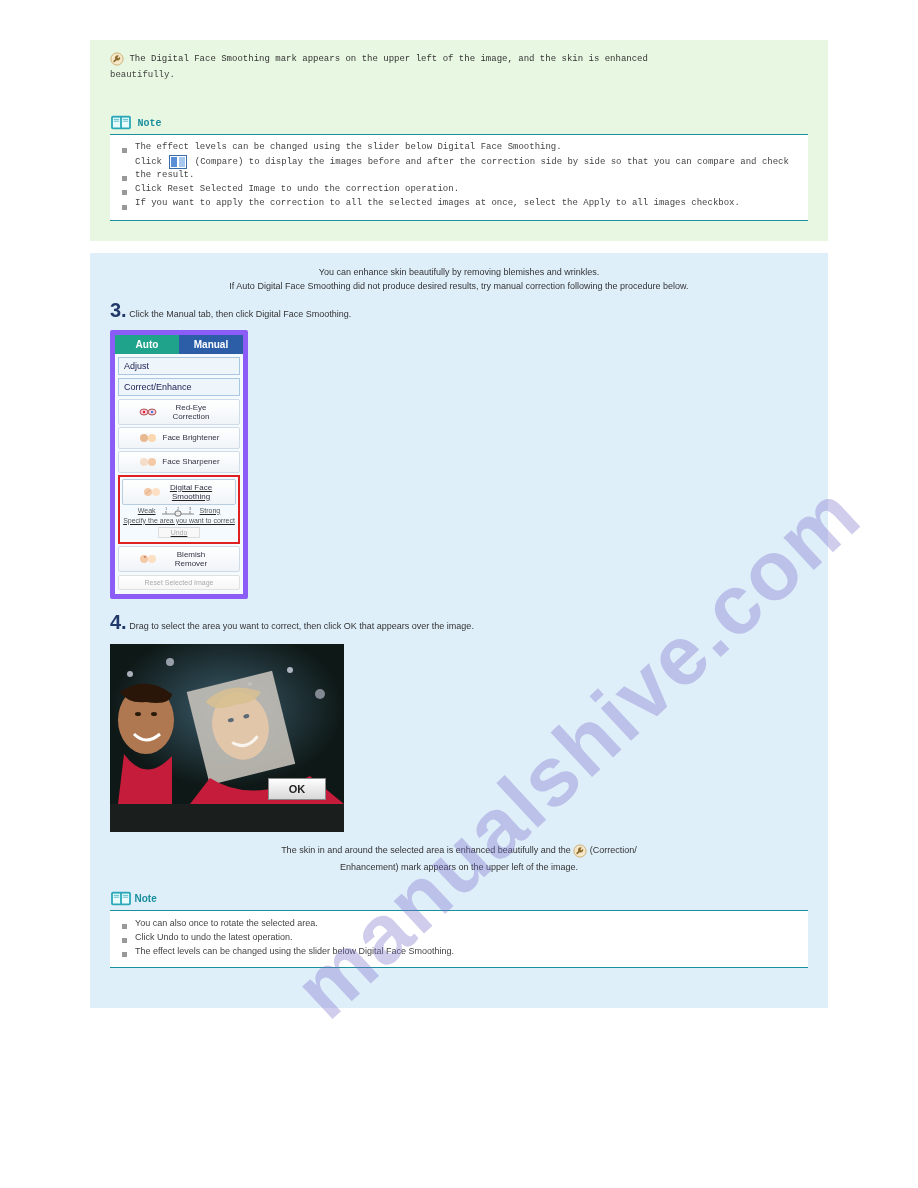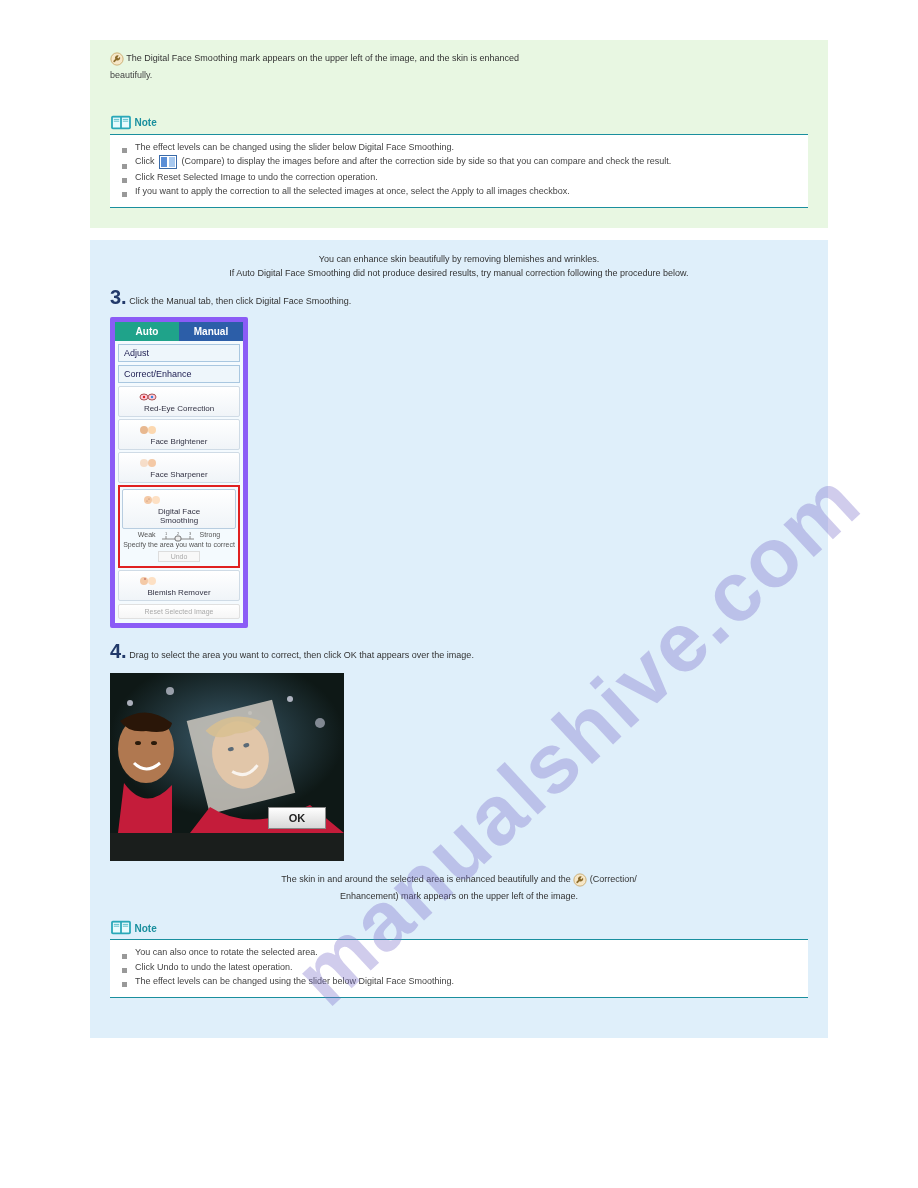--- a/index.html
+++ b/index.html
@@ -1,18 +1,18 @@
 <!DOCTYPE html>
 <html><head>
 <meta charset="utf-8">
 <style>
 * { box-sizing: border-box; margin: 0; padding: 0; }
 body { font-family: Arial, sans-serif; font-size: 9px; color: #222; background: #fff; width: 918px; }
 .page { width: 918px; margin: 0 auto; padding: 0; }
-.section-green { background: #e8f7e2; padding: 12px 20px 20px 20px; margin: 0 90px 12px 90px; }
+.section-green { background: #e8f7e2; padding: 12px 20px 20px 20px; margin: 0 90px 12px 90px; font-family: Liberation Mono, monospace; }
 .section-blue { background: #dfeffa; padding: 14px 20px 40px 20px; margin: 0 90px 12px 90px; position: relative; }
 .step-line { font-size: 9px; color: #333; margin-bottom: 4px; }
 .step-sub { font-size: 9px; color: #444; margin-left: 0; margin-bottom: 16px; }
 .wrench { display: inline-block; width: 14px; height: 14px; vertical-align: middle; }
 .note-icon { display: inline-block; width: 22px; height: 18px; vertical-align: middle; margin-bottom: 2px; }
 .note-header { font-weight: bold; color: #1a8f9e; font-size: 10px; margin-bottom: 4px; }
 .note-area { background: #fff; border: 1px solid #1a8f9e; border-left: none; border-right: none; padding: 4px 0 8px 0; }
 .bullet-row { display: flex; align-items: flex-end; margin: 2px 8px 2px 12px; font-size: 9px; color: #444; }
 .bullet-sq { width: 5px; height: 5px; background: #999; margin: 4px 8px 0 0; flex-shrink: 0; }
 .bullet-text { flex: 1; line-height: 1.35; }
@@ -20,24 +20,24 @@
 .big-step { font-size: 20px; font-weight: bold; color: #223a6a; margin-bottom: 6px; }
 .body-txt { font-size: 9px; color: #333; margin-bottom: 4px; text-align: center; }
 .cursor-line { font-size: 9px; color: #333; margin: 10px 0 4px 0; }
 .plus-cursor { display: inline-block; font-size: 18px; font-weight: bold; vertical-align: middle; }
 .panel { width: 138px; border: 5px solid #8b5cf6; background: #f4fafe; border-radius: 2px; margin-top: 8px; }
 .tab-row { display: flex; }
 .tab { flex: 1; text-align: center; font-size: 10px; padding: 4px 0; font-weight: bold; }
 .tab-auto { background: #1fa38a; color: #fff; }
 .tab-manual { background: #2c5ea8; color: #fff; }
 .sec-hdr { background: #eef6fb; color: #225; font-size: 9px; padding: 3px 5px; border: 1px solid #a9c7e0; margin: 3px; }
-.btn-row { display: flex; background: linear-gradient(#fff,#f0f4f8); border: 1px solid #cfdbe6; margin: 2px 3px; border-radius: 2px; padding: 3px 19px; flex-direction: column; }
+.btn-row { display: flex; align-items: center; background: linear-gradient(#fff,#f0f4f8); border: 1px solid #cfdbe6; margin: 2px 3px; border-radius: 2px; padding: 3px 19px; }
 .btn-ic { width: 20px; height: 14px; margin-right: 4px; display: flex; align-items: center; justify-content: center; }
 .btn-lbl { font-size: 8px; color: #334; text-align: center; flex: 1; }
-.sel-area { border: 2px solid #e02020; margin: 2px 3px; padding: 2px; }
+.sel-area { border: 2px solid #e02020; margin: 2px 3px; padding: 2px; text-decoration: underline; }
 .slider-row { display: flex; align-items: center; justify-content: center; font-size: 7px; color: #555; padding: 2px 4px; gap: 4px; }
 .slider-track { width: 36px; height: 6px; position: relative; }
 .spec-txt { font-size: 7px; color: #555; text-align: center; padding: 1px; }
 .undo-btn { font-size: 7px; color: #aaa; text-align: center; border: 1px solid #ddd; margin: 2px 36px 2px 36px; padding: 1px; background: #f8f8f8; }
 .reset-btn { font-size: 7px; color: #aaa; text-align: center; border: 1px solid #e0e0e0; margin: 3px 3px 4px 3px; padding: 3px; background: linear-gradient(#fff,#f6f6f6); border-radius: 2px; }
 .photo-box { width: 234px; height: 188px; position: relative; margin-top: 10px; background: #1a1e1c; overflow: hidden; }
 .ok-btn { position: absolute; right: 18px; bottom: 32px; width: 58px; height: 22px; background: linear-gradient(#fefefe,#d8d8d8); border: 1px solid #888; font-size: 11px; font-weight: bold; color: #222; display: flex; align-items: center; justify-content: center; }
 .watermark { position: absolute; font-size: 84px; font-weight: bold; color: rgba(120,110,200,0.35); transform: rotate(-43deg); pointer-events: none; left: 120px; top: 450px; letter-spacing: 2px; }
 svg { display: block; }
 </style>

